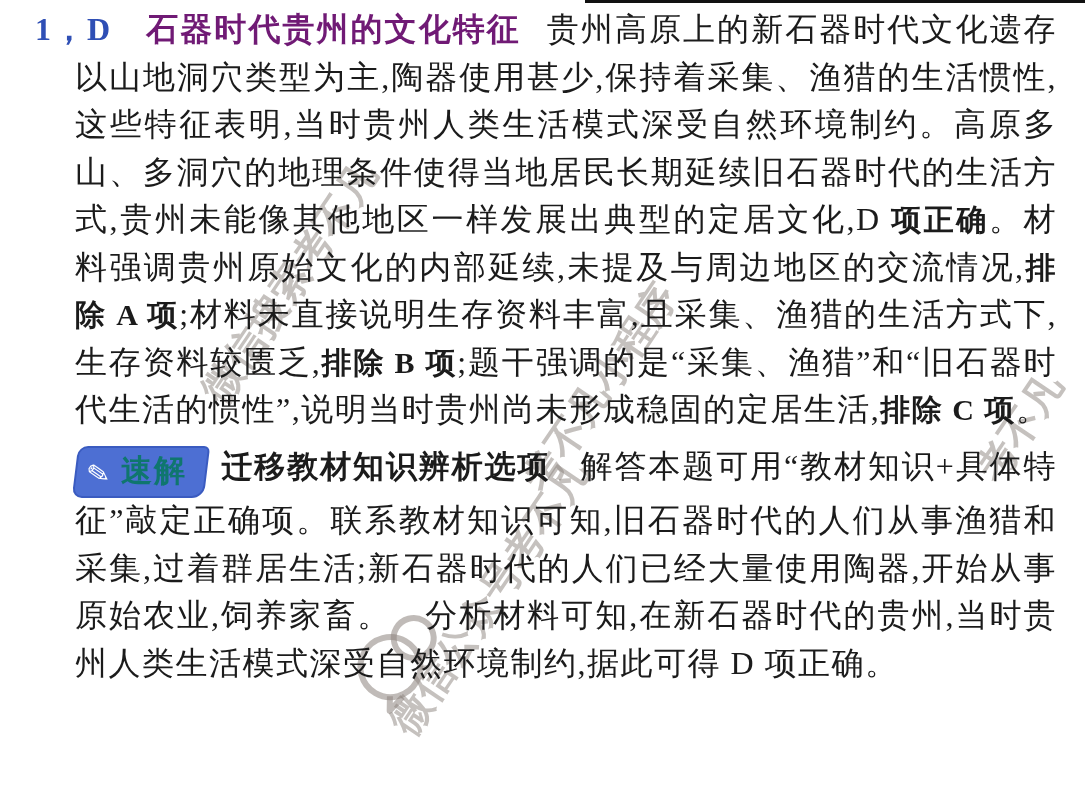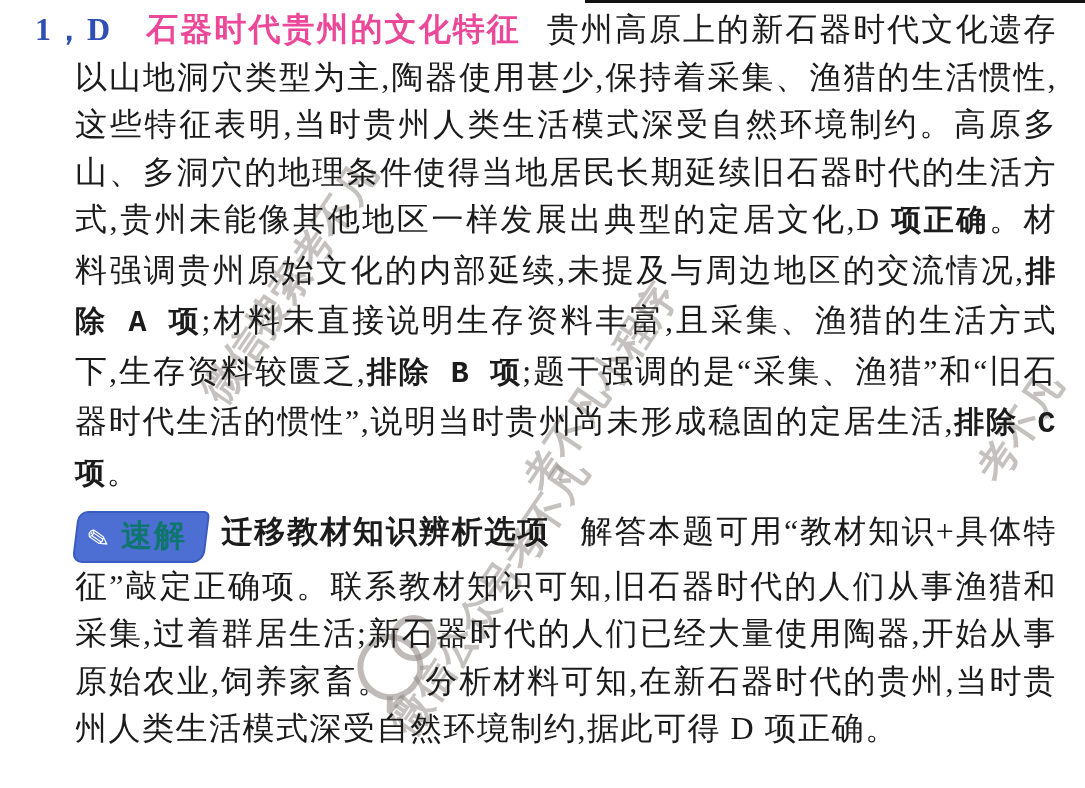--- a/index.html
+++ b/index.html
@@ -24,25 +24,25 @@
     line-height:47.5px;
     letter-spacing:1.5px;
     text-align:justify;
     text-justify:inter-ideograph;
   }
   .answer-para { padding-left:40px; text-indent:-40px; }
   .answer-num {
     color:#2f4fb5; font-weight:bold; margin-right:34px; white-space:nowrap;
   }
   .answer-topic {
-    color:#ec4899; font-weight:bold; margin-right:26px;
+    color:#701a75; font-weight:bold; margin-right:26px;
   }
   .seg-bold {
     font-weight:bold;
-    font-family:Liberation Mono, monospace;
+    font-family:Liberation Serif, serif;
     font-size:30px;
   }
   .tip-para { margin-left:40px; margin-top:9px; }
   .tip-badge {
     position:relative; display:inline-block;
     padding:1px 20px 3px 46px;
     margin-right:14px;
     vertical-align:-4px;
     white-space:nowrap;
   }

